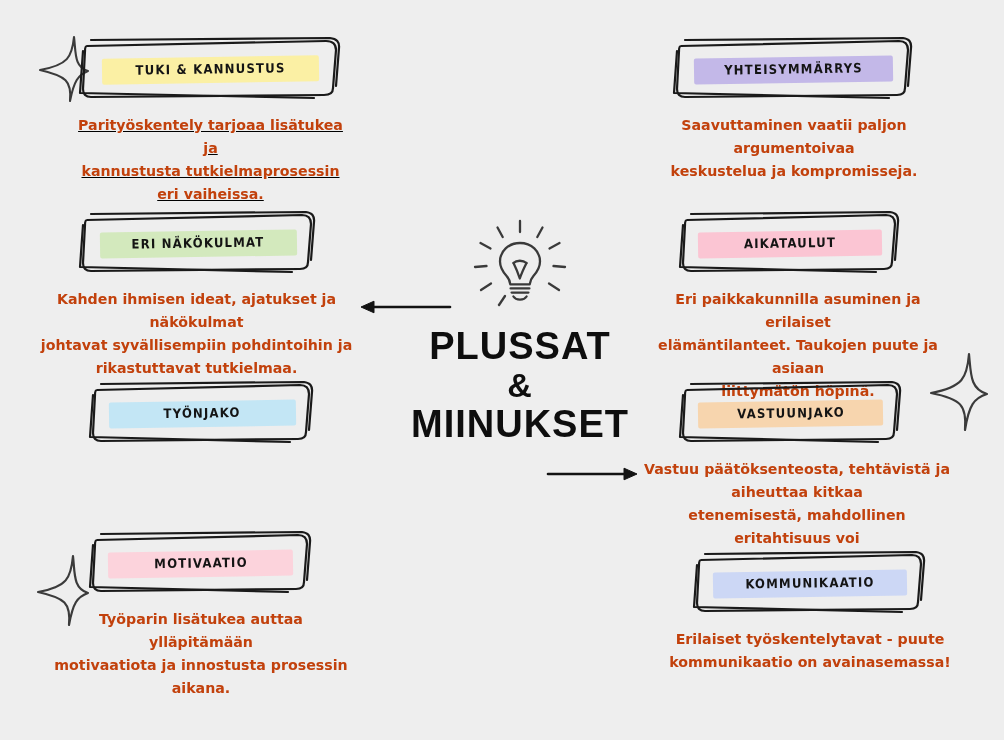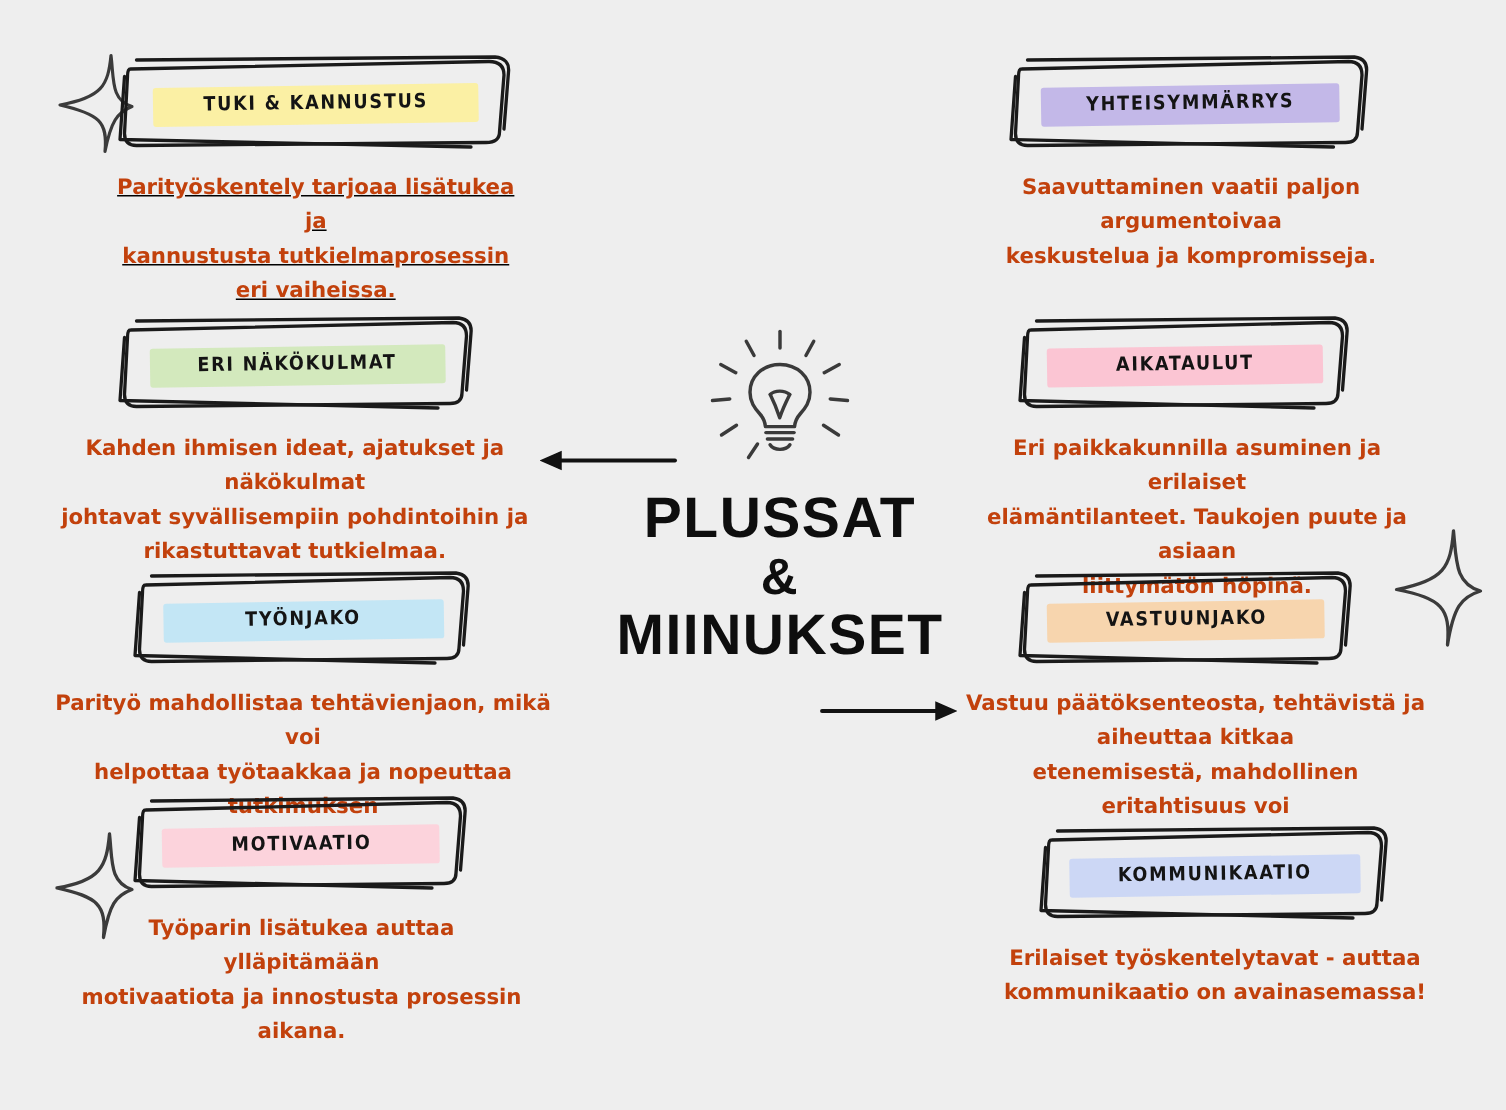--- a/index.html
+++ b/index.html
@@ -211,25 +211,20 @@
       <svg class="frame" viewBox="0 0 228 62" preserveAspectRatio="none">
         <g fill="none" stroke="#1a1a1a" stroke-width="2.2" stroke-linecap="round" stroke-linejoin="round">
           <path d="M9 8 L212 3 Q221 3 221 12 L218 50 Q218 57 210 57 L13 59 Q5 59 5 51 L7 13 Q7 8 9 8 Z"></path>
           <path d="M13 2 L216 0 Q225 1 224 10 L221 48"></path>
           <path d="M5 13 L2 55 L202 60"></path>
         </g>
       </svg>
       <div class="hl" style="background: rgb(195, 230, 245);"></div>
       <div class="card-title" style="font-size: 13px;">TYÖNJAKO</div>
     </div>
-    <div class="card-desc" style="width:336px; margin-left:-54px;">
-      <span>Parityö mahdollistaa tehtävienjaon, mikä voi</span>
-      <span>helpottaa työtaakkaa ja nopeuttaa tutkimuksen</span>
-      <span>etenemistä.</span>
-    </div>
   </div>
 
   <div class="card" id="card-3" style="left:88px; top:532px; width:226px;">
     <div class="card-box">
       <svg class="frame" viewBox="0 0 226 62" preserveAspectRatio="none">
         <g fill="none" stroke="#1a1a1a" stroke-width="2.2" stroke-linecap="round" stroke-linejoin="round">
           <path d="M9 8 L210 3 Q219 3 219 12 L216 50 Q216 57 208 57 L13 59 Q5 59 5 51 L7 13 Q7 8 9 8 Z"></path>
           <path d="M13 2 L214 0 Q223 1 222 10 L219 48"></path>
           <path d="M5 13 L2 55 L200 60"></path>
         </g>
@@ -307,19 +302,19 @@
         <g fill="none" stroke="#1a1a1a" stroke-width="2.2" stroke-linecap="round" stroke-linejoin="round">
           <path d="M9 8 L220 3 Q229 3 229 12 L226 50 Q226 57 218 57 L13 59 Q5 59 5 51 L7 13 Q7 8 9 8 Z"></path>
           <path d="M13 2 L224 0 Q233 1 232 10 L229 48"></path>
           <path d="M5 13 L2 55 L210 60"></path>
         </g>
       </svg>
       <div class="hl" style="background: rgb(204, 215, 245);"></div>
       <div class="card-title" style="font-size: 13px;">KOMMUNIKAATIO</div>
     </div>
     <div class="card-desc" style="width:290px; margin-left:-27px;">
-      <span>Erilaiset työskentelytavat - auttaa</span>
+      <span>Erilaiset työskentelytavat - puute</span>
       <span>kommunikaatio on avainasemassa!</span>
 
     </div>
   </div>
 
 </div>
 
 </body></html>

